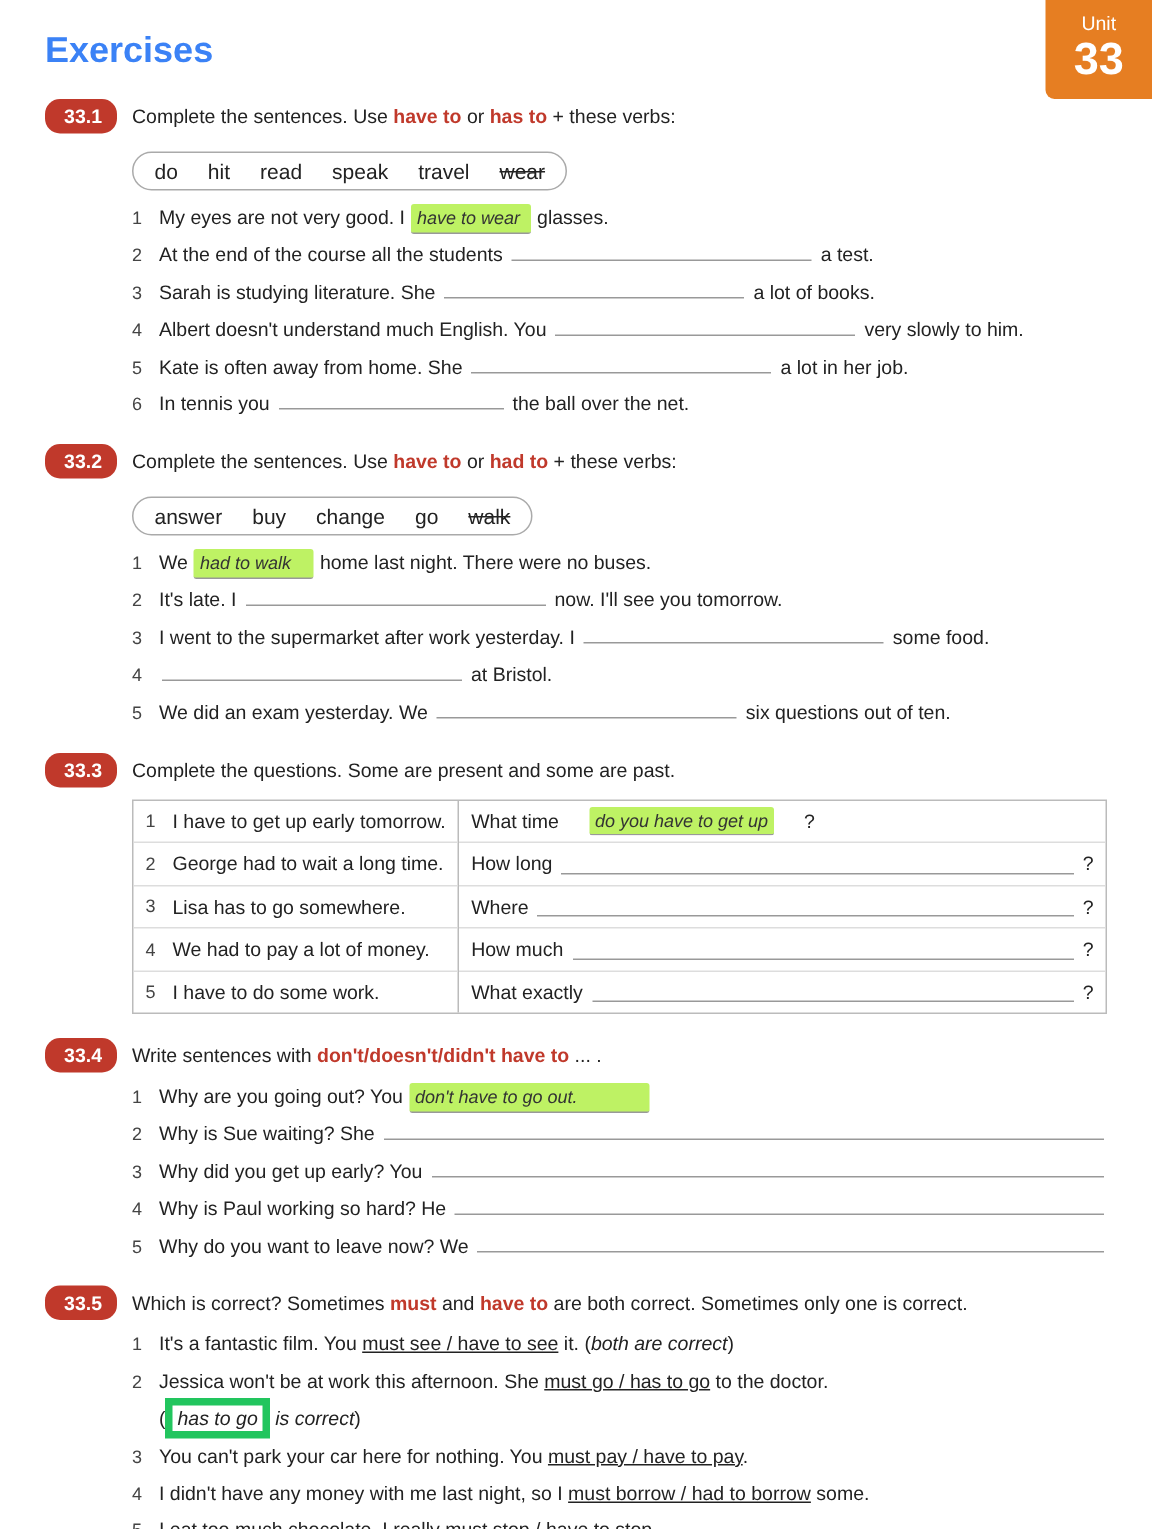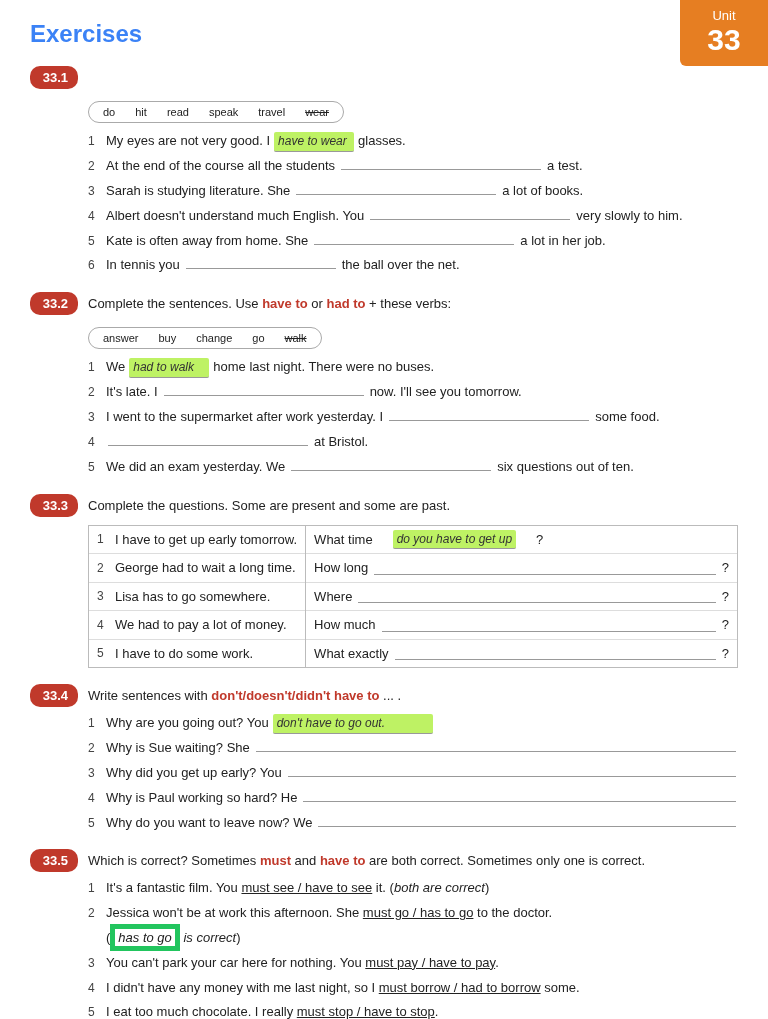--- a/index.html
+++ b/index.html
@@ -21,21 +21,21 @@
       margin-bottom: 18px;
     }
 
     .unit-badge {
       position: absolute;
       top: 0;
       right: 0;
       background: #e67e22;
       color: #fff;
       text-align: center;
-      width: 88px;
+      width: 71px;
       padding: 8px 0 10px 0;
       border-bottom-left-radius: 6px;
     }
     .unit-badge .unit-label {
       font-size: 13px;
       font-weight: normal;
     }
     .unit-badge .unit-number {
       font-size: 30px;
       font-weight: bold;
@@ -74,21 +74,21 @@
     .red-bold { color: #c0392b; font-weight: bold; }
 
     .verb-box {
       border: 1px solid #aaa;
       border-radius: 14px;
       padding: 4px 14px;
       margin: 6px 0 8px 58px;
       display: inline-flex;
       gap: 20px;
       align-items: center;
-      font-size: 11px;
+      font-size: 14px;
     }
     .verb-box .strikethrough {
       text-decoration: line-through;
     }
 
     .sentences {
       margin-left: 58px;
     }
 
     .sentence-row {
@@ -198,20 +198,23 @@
 <h1 class="page-title">Exercises</h1>
 
 <div class="unit-badge">
   <div class="unit-label">Unit</div>
   <div class="unit-number">33</div>
 </div>
 
 <div class="section">
   <div class="section-header">
     <div class="section-badge">33.1</div>
+    <div class="section-instruction">
+      Complete the sentences.  Use <span class="red-bold">have to</span> or <span class="red-bold">has to</span> + these verbs:
+    </div>
   </div>
   <div class="verb-box">
     <span>do</span>
     <span>hit</span>
     <span>read</span>
     <span>speak</span>
     <span>travel</span>
     <span class="strikethrough">wear</span>
   </div>
   <div class="sentences">

